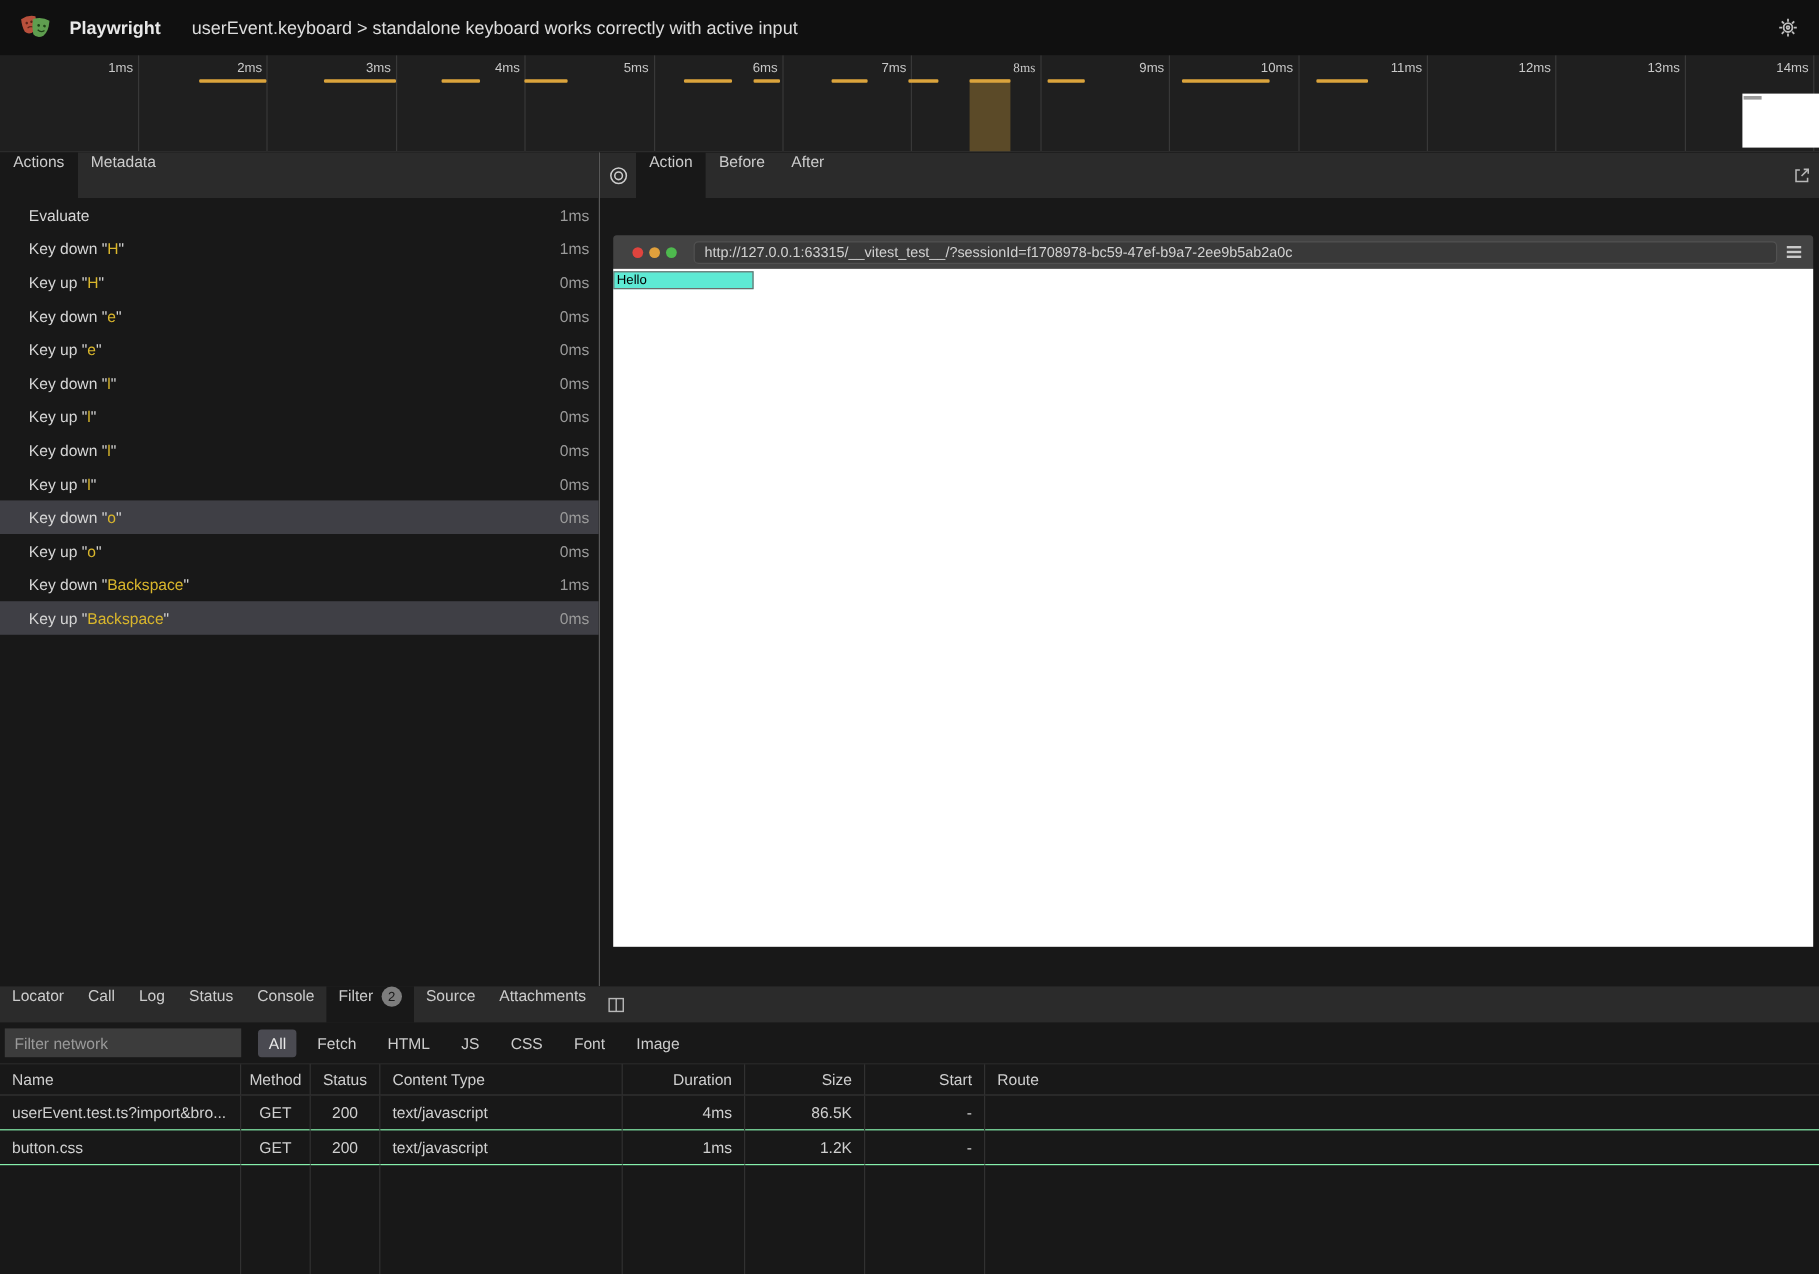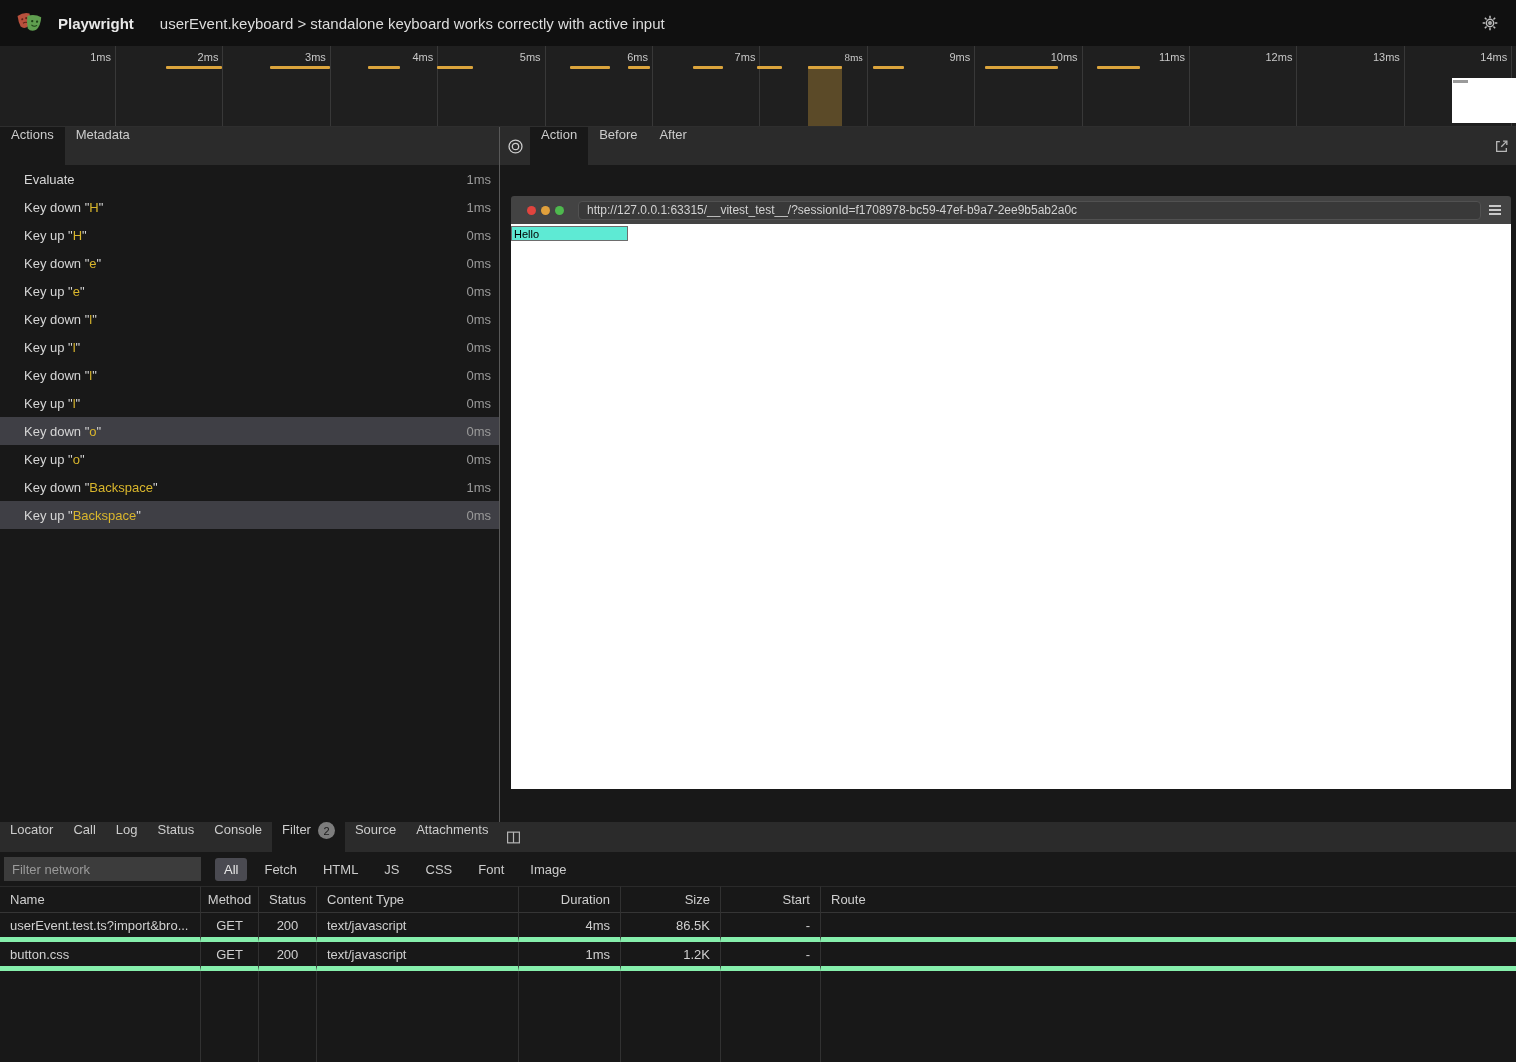--- a/index.html
+++ b/index.html
@@ -65,21 +65,21 @@
   .filter-input { margin-left:4px; width:197px; height:24px; background:#3c3c3c; border:none; outline:none; color:#d0d0d0; font-size:13px; padding:0 8px; font-family:inherit; }
   .filter-input::placeholder { color:#9a9a9a; }
   .chips { display:flex; margin-left:14px; }
   .chip { background:none; border:none; color:#cccccc; font-size:13px; padding:4px 9px; margin-right:8px; cursor:pointer; border-radius:3px; }
   .chip.sel { background:#4a4a51; color:#e8e8e8; }
 
   .net-table { flex:1; display:grid; grid-template-rows:27px 29px 29px 1fr; min-height:0; }
   .cell { display:flex; align-items:center; padding:0 10px; font-size:13px; color:#d0d0d0; border-right:1px solid #313131; white-space:nowrap; overflow:hidden; }
   .cell.last { border-right:none; }
   .cell.th { color:#cfcfcf; border-bottom:1px solid #353535; border-top:1px solid #2a2a2a; }
-  .cell.td { border-bottom:5px solid #86efac; }
+  .cell.td { border-bottom:1px solid #86efac; }
   .cell.right { justify-content:flex-end; }
   .cell.center { justify-content:center; }
   .cell.fill { border-bottom:none; }
 
   svg { display:block; }
 </style>
 </head>
 <body>
 
 <div class="screen">

